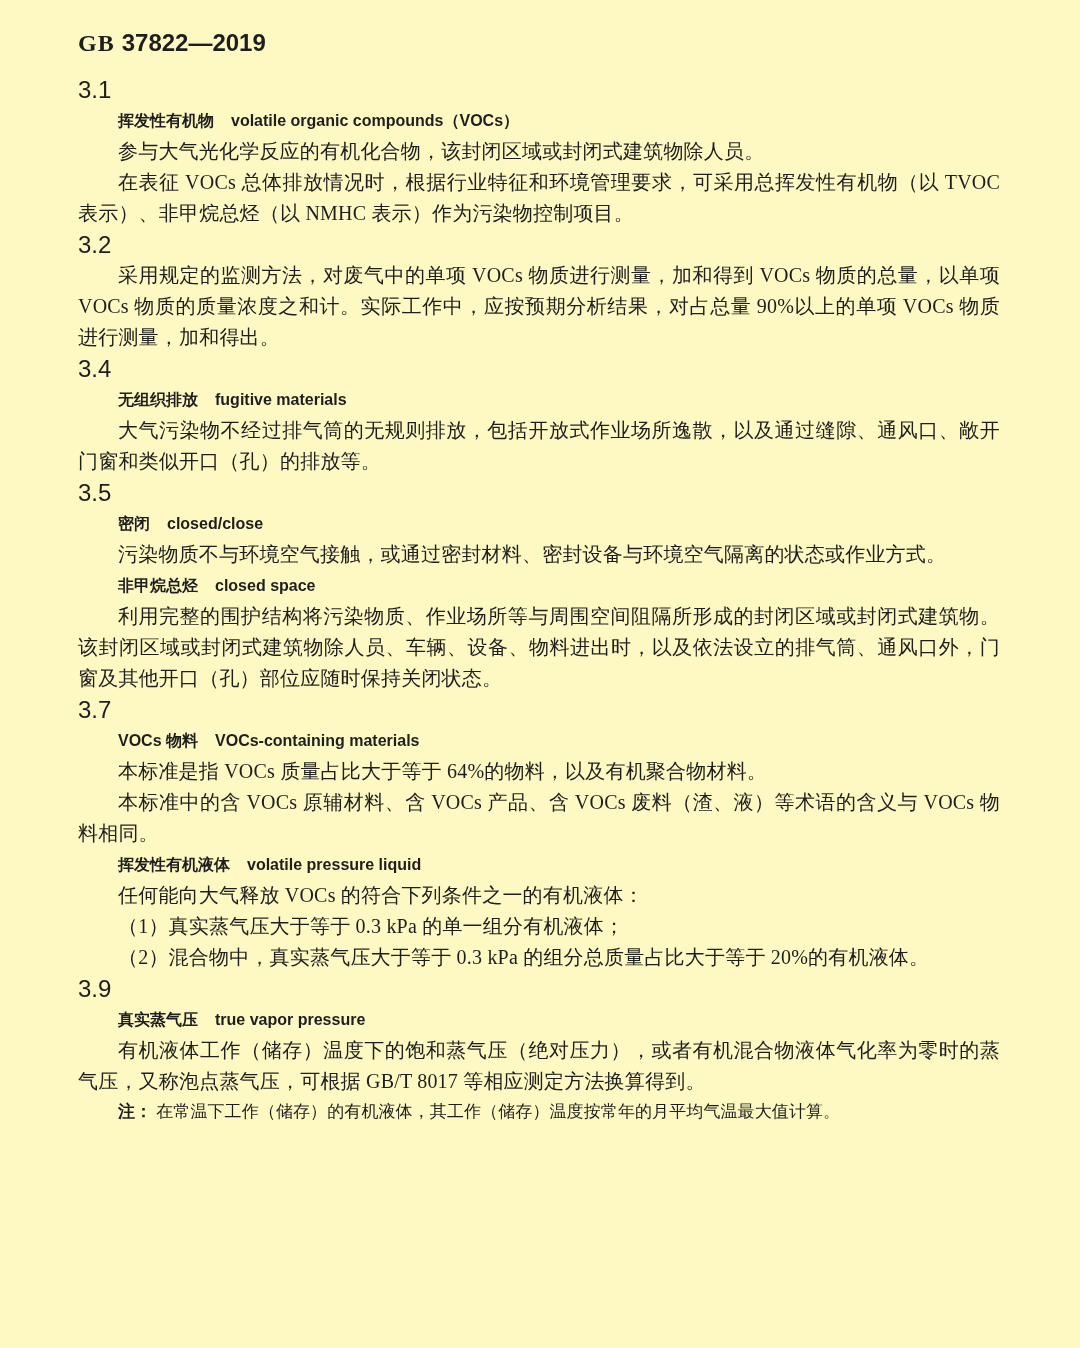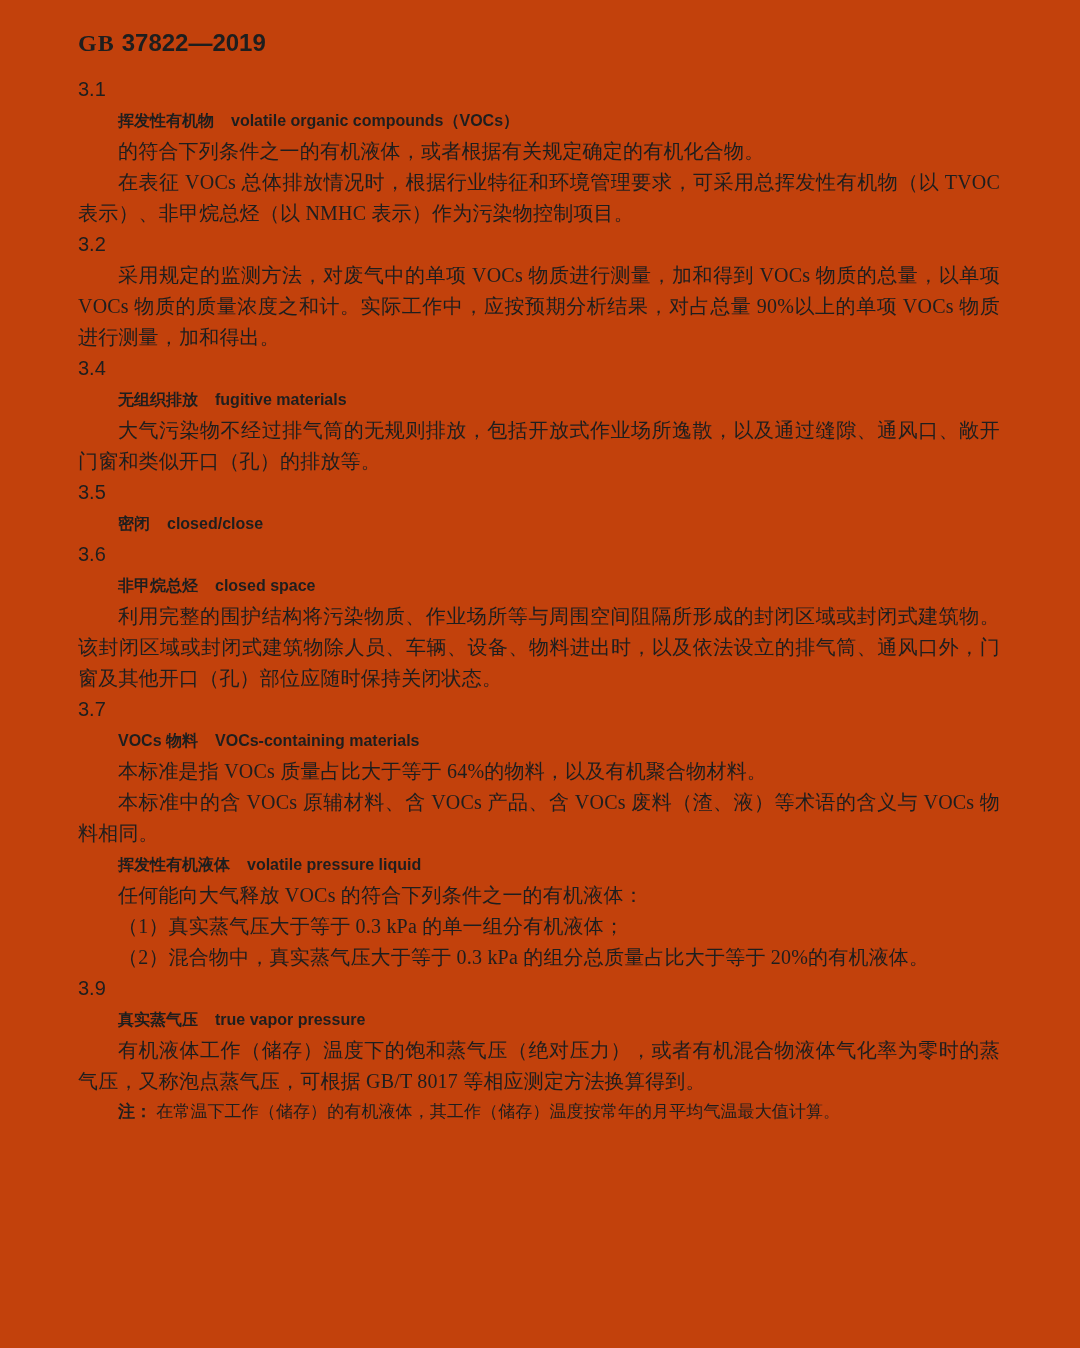--- a/index.html
+++ b/index.html
@@ -12,42 +12,42 @@
     width: 1080px;
     height: 1348px;
     color: #1e1e1e;
     font-family: "Liberation Serif", "DejaVu Serif", serif;
   }
   .page {
     box-sizing: border-box;
     width: 1080px;
     height: 1348px;
     padding: 26px 80px 0 78px;
-    background: #c2410c;
+    background: #fef9c3;
   }
   .doc-header {
     font-size: 24px;
     line-height: 34px;
     margin-bottom: 14px;
     white-space: nowrap;
   }
   .doc-header .prefix {
     font-family: "Liberation Serif", "DejaVu Serif", serif;
     font-weight: bold;
     letter-spacing: 1px;
     margin-right: 7px;
   }
   .doc-header .num {
     font-family: "Liberation Sans", "DejaVu Sans", sans-serif;
     font-weight: 600;
   }
   section.section { margin: 0; }
   .section-number {
     font-family: "Liberation Sans", "DejaVu Sans", sans-serif;
-    font-size: 20px;
+    font-size: 24px;
     line-height: 31px;
     margin: 0;
   }
   .term-line {
     font-family: "Liberation Sans", "DejaVu Sans", sans-serif;
     font-weight: bold;
     font-size: 16px;
     line-height: 31px;
     margin: 0;
     text-indent: 40px;
@@ -79,21 +79,21 @@
   <div class="doc-header">
     <span class="prefix">GB</span><span class="num">37822—2019</span>
   </div>
   <main>
   <section class="section">
     <p class="section-number">3.1</p>
     <p class="term-line">
       <span class="term-zh">挥发性有机物</span><span class="term-en">volatile organic compounds（VOCs）</span>
     </p>
     <div>
-          <p class="para indent">的符合下列条件之一的有机液体，或者根据有关规定确定的有机化合物。</p>
+          <p class="para indent">参与大气光化学反应的有机化合物，该封闭区域或封闭式建筑物除人员。</p>
           <p class="para indent">在表征 VOCs 总体排放情况时，根据行业特征和环境管理要求，可采用总挥发性有机物（以 TVOC 表示）、非甲烷总烃（以 NMHC 表示）作为污染物控制项目。</p>
         </div>
   </section>
 
   <section class="section">
     <p class="section-number">3.2</p>
     <div>
           <p class="para indent">采用规定的监测方法，对废气中的单项 VOCs 物质进行测量，加和得到 VOCs 物质的总量，以单项 VOCs 物质的质量浓度之和计。实际工作中，应按预期分析结果，对占总量 90%以上的单项 VOCs 物质进行测量，加和得出。</p>
         </div>
   </section>
@@ -107,24 +107,26 @@
     <div>
           <p class="para indent">大气污染物不经过排气筒的无规则排放，包括开放式作业场所逸散，以及通过缝隙、通风口、敞开门窗和类似开口（孔）的排放等。</p>
         </div>
   </section>
 
   <section class="section">
     <p class="section-number">3.5</p>
     <p class="term-line">
       <span class="term-zh">密闭</span><span class="term-en">closed/close</span>
     </p>
+    <div>
+          <p class="para indent">污染物质不与环境空气接触，或通过密封材料、密封设备与环境空气隔离的状态或作业方式。</p>
+        </div>
   </section>
 
   <section class="section">
-    <p class="section-number">3.6</p>
     <p class="term-line">
       <span class="term-zh">非甲烷总烃</span><span class="term-en">closed space</span>
     </p>
     <div>
           <p class="para indent">利用完整的围护结构将污染物质、作业场所等与周围空间阻隔所形成的封闭区域或封闭式建筑物。该封闭区域或封闭式建筑物除人员、车辆、设备、物料进出时，以及依法设立的排气筒、通风口外，门窗及其他开口（孔）部位应随时保持关闭状态。</p>
         </div>
   </section>
 
   <section class="section">
     <p class="section-number">3.7</p>

